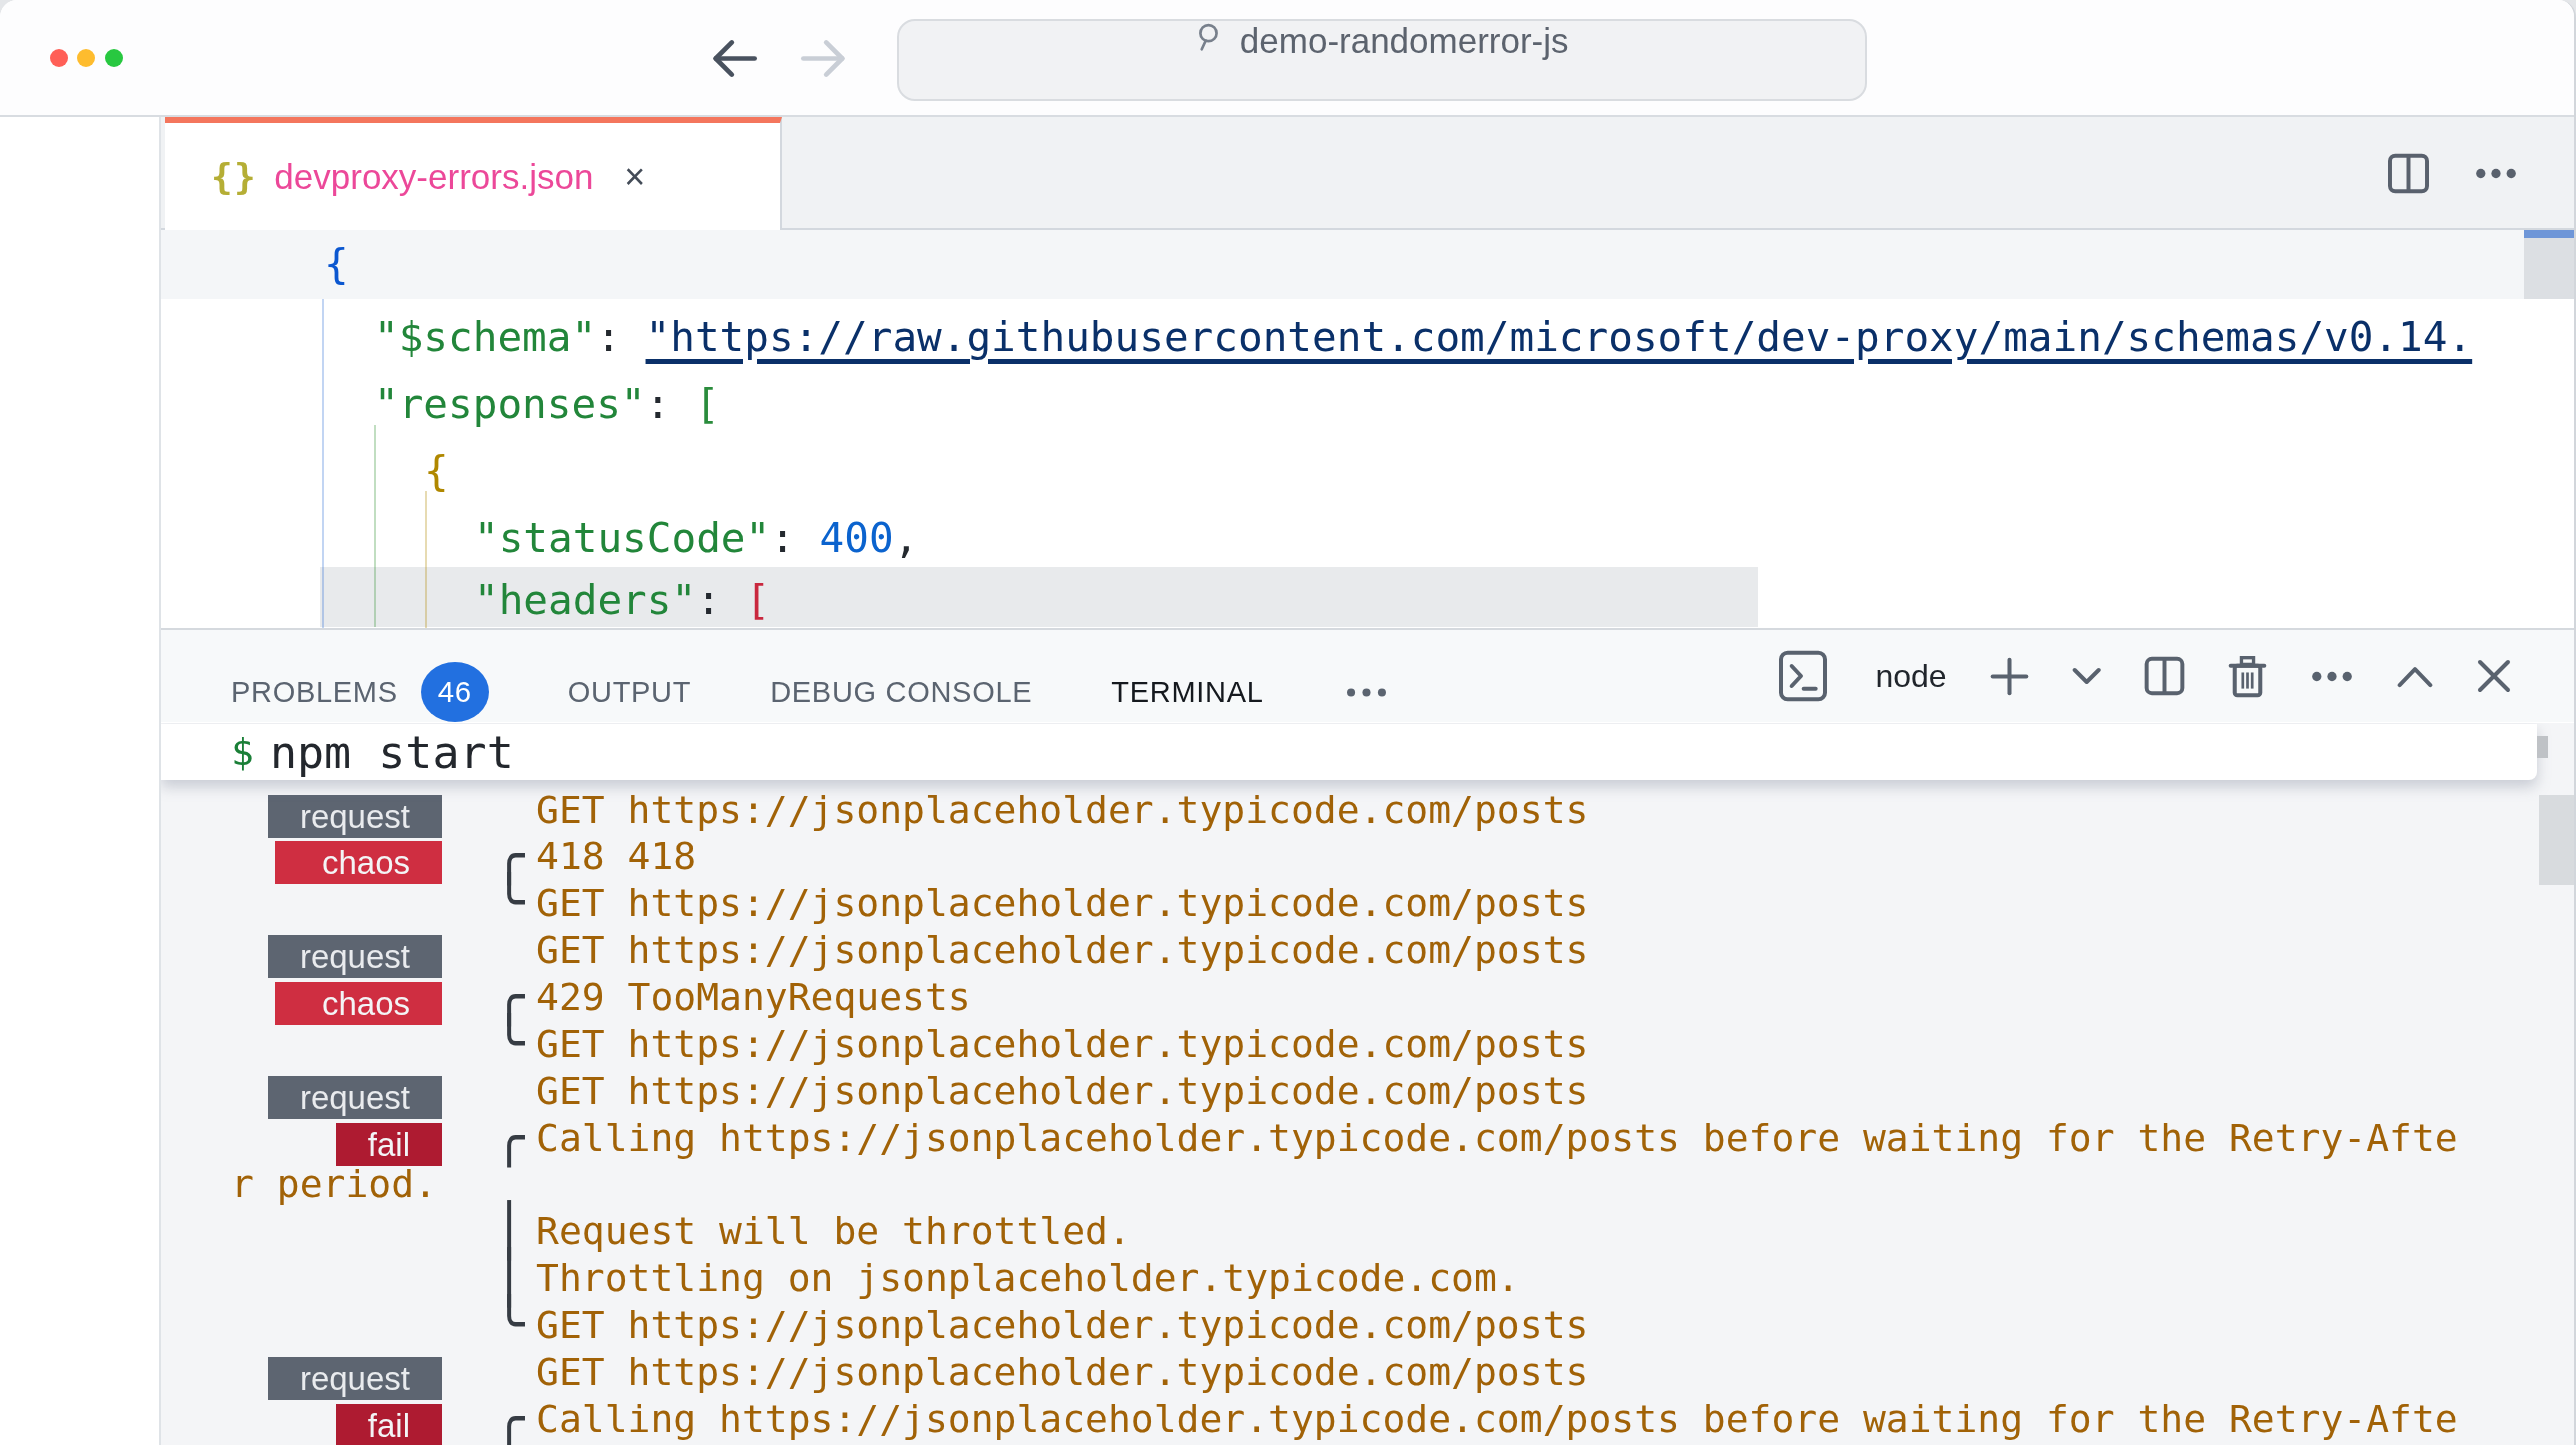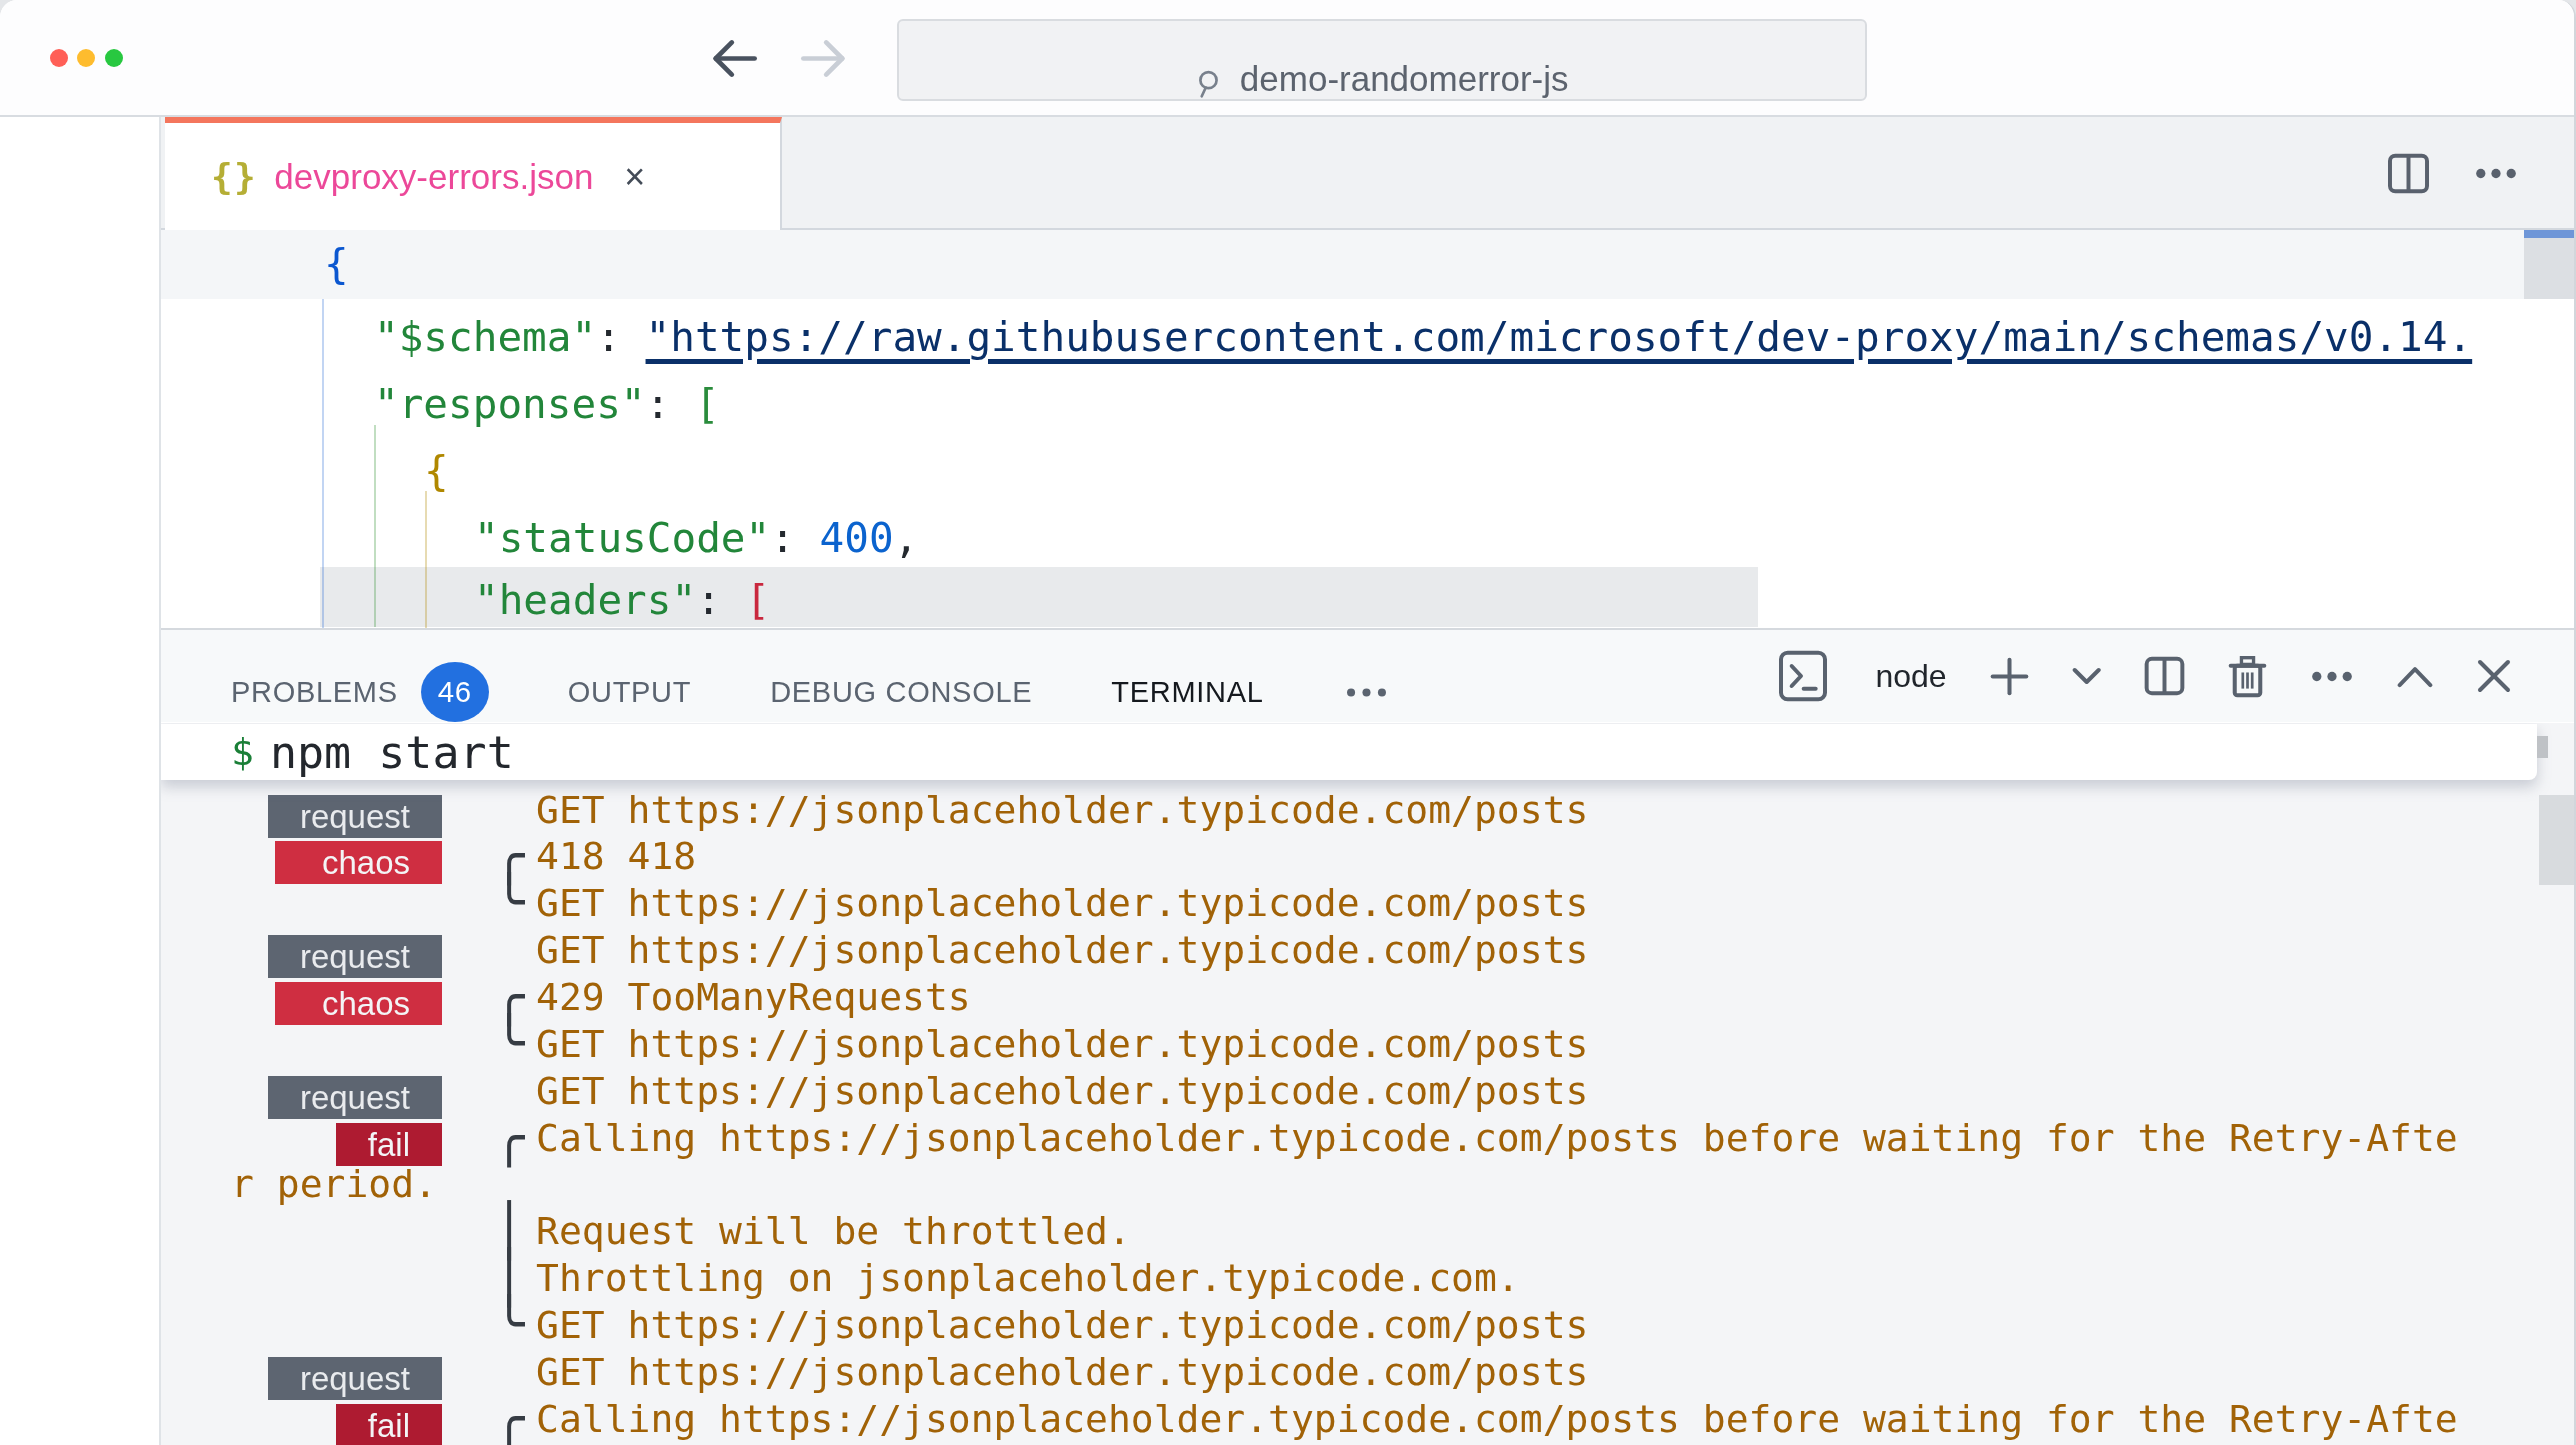--- a/index.html
+++ b/index.html
@@ -14,21 +14,21 @@
             border-bottom:2px solid #d8dce1;}
   .lights{position:absolute;left:50px;top:0;height:115px;display:flex;align-items:center;gap:9.4px;}
   .light{width:18px;height:18px;border-radius:50%;}
   .light.red{background:var(--mac-red);}
   .light.yellow{background:var(--mac-yellow);}
   .light.green{background:var(--mac-green);}
   .nav-arrow{position:absolute;top:33px;width:51px;height:51px;}
   .nav-back{left:709px;}
   .nav-fwd{left:798px;}
   .searchbox{position:absolute;left:897px;top:19px;width:966px;height:78px;background:#f1f2f4;
-             border:2px solid #d9dce0;border-radius:6px;display:flex;align-items:flex-end;
+             border:2px solid #d9dce0;border-radius:18px;display:flex;align-items:flex-start;
              justify-content:center;gap:13.4px;}
   .searchbox .stext{font-size:35px;color:#5c636e;}
 
   
   .gutter{position:absolute;left:0;top:117px;width:159px;height:1328px;background:#ffffff;
           border-right:2px solid #dfe3e7;}
 
   
   .tabstrip{position:absolute;left:161px;top:117px;width:2415px;height:113px;background:#f0f2f4;
             border-bottom:2px solid #d3d8de;box-sizing:border-box;}

